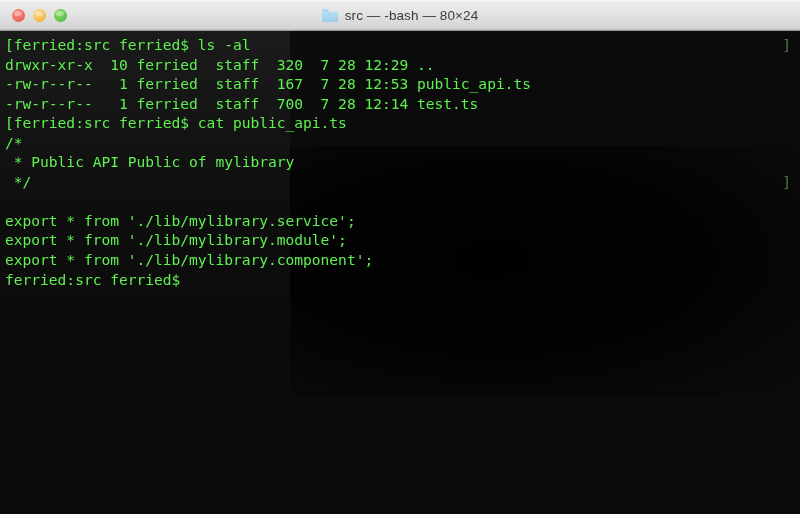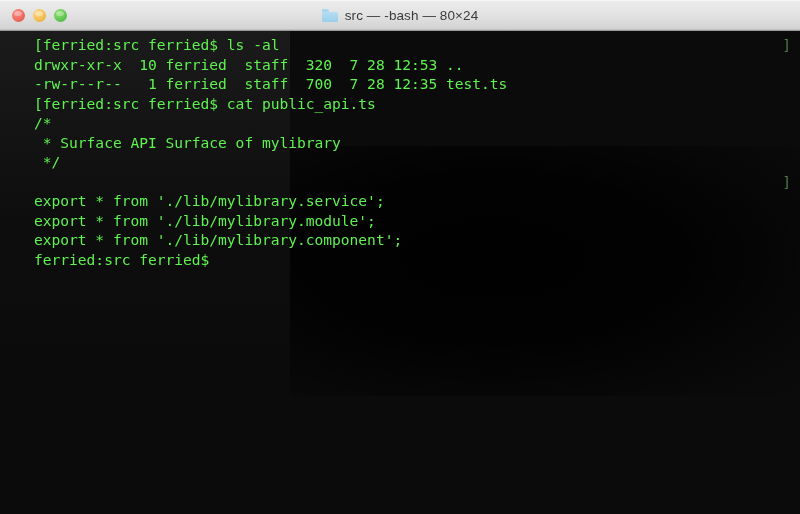--- a/index.html
+++ b/index.html
@@ -122,21 +122,20 @@
     left: 0; top: 0;
     width: 290px; height: 483px;
     background: linear-gradient(to bottom, rgba(40,40,40,0.55) 0%, rgba(22,22,22,0.25) 38%, rgba(0,0,0,0) 70%);
     pointer-events: none;
   }
 
   .screen {
     position: relative;
     padding: 4px 0 0 5px;
     z-index: 2;
-    margin-left: 29px;
   }
   .line {
     font-family: "DejaVu Sans Mono", "Liberation Mono", monospace;
     font-size: 14.6px;
     line-height: 19.55px;
     color: #5ff250;
     white-space: pre;
     letter-spacing: -0.02px;
     height: 19.55px;
   }
@@ -170,25 +169,26 @@
       </div>
       <div class="title-text">src — -bash — 80×24</div>
     </div>
   </div>
 
   <div class="terminal">
     <div class="glow-top"></div>
     <div class="vignette"></div>
     <div class="screen">
         <div class="line">[ferried:src ferried$ ls -al</div>
-        <div class="line">drwxr-xr-x  10 ferried  staff  320  7 28 12:53 ..</div>
-        <div class="line">-rw-r--r--   1 ferried  staff  700  7 28 12:35 test.ts</div>
+        <div class="line">drwxr-xr-x  10 ferried  staff  320  7 28 12:29 ..</div>
+        <div class="line">-rw-r--r--   1 ferried  staff  167  7 28 12:53 public_api.ts</div>
+        <div class="line">-rw-r--r--   1 ferried  staff  700  7 28 12:14 test.ts</div>
         <div class="line">[ferried:src ferried$ cat public_api.ts</div>
         <div class="line">/*</div>
-        <div class="line"> * Surface API Surface of mylibrary</div>
+        <div class="line"> * Public API Public of mylibrary</div>
         <div class="line"> */</div>
         <div class="line blank"></div>
         <div class="line">export * from './lib/mylibrary.service';</div>
         <div class="line">export * from './lib/mylibrary.module';</div>
         <div class="line">export * from './lib/mylibrary.component';</div>
         <div class="line">ferried:src ferried$</div>
       </div>
   <div class="edge-mark" style="top: 4px;">]</div>
       <div class="edge-mark" style="top: 140.85px;">]</div>
     </div>

